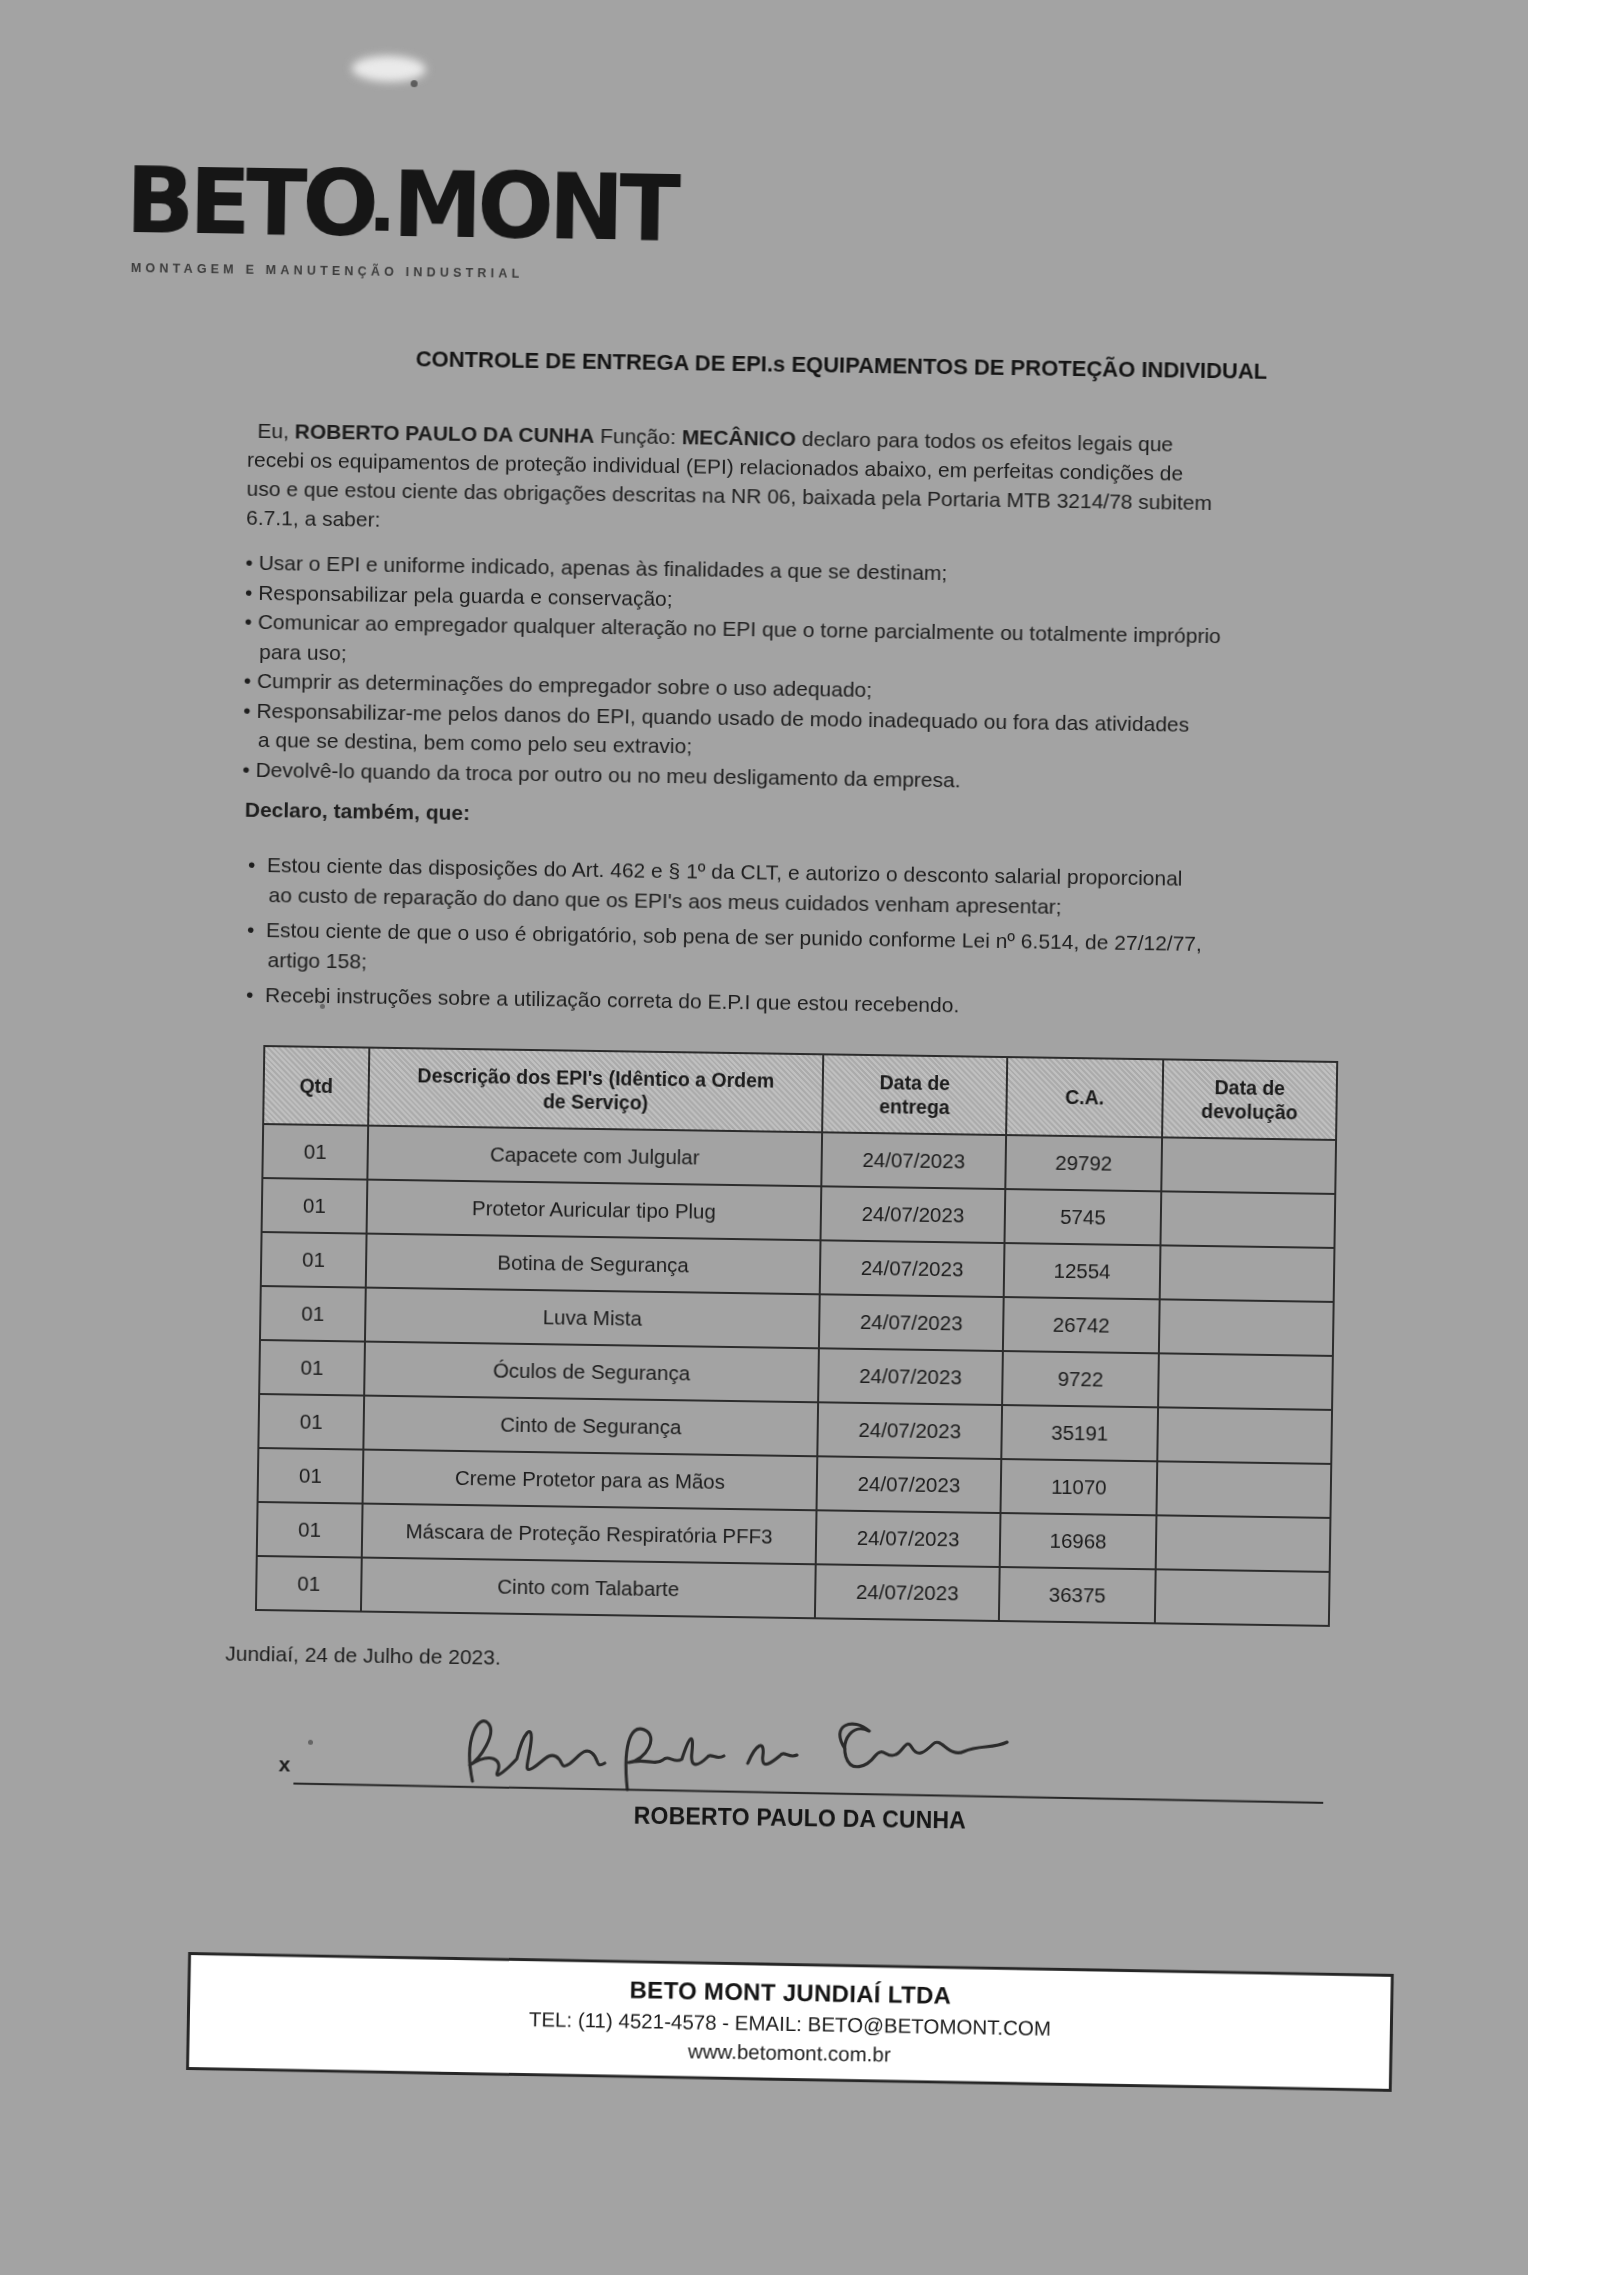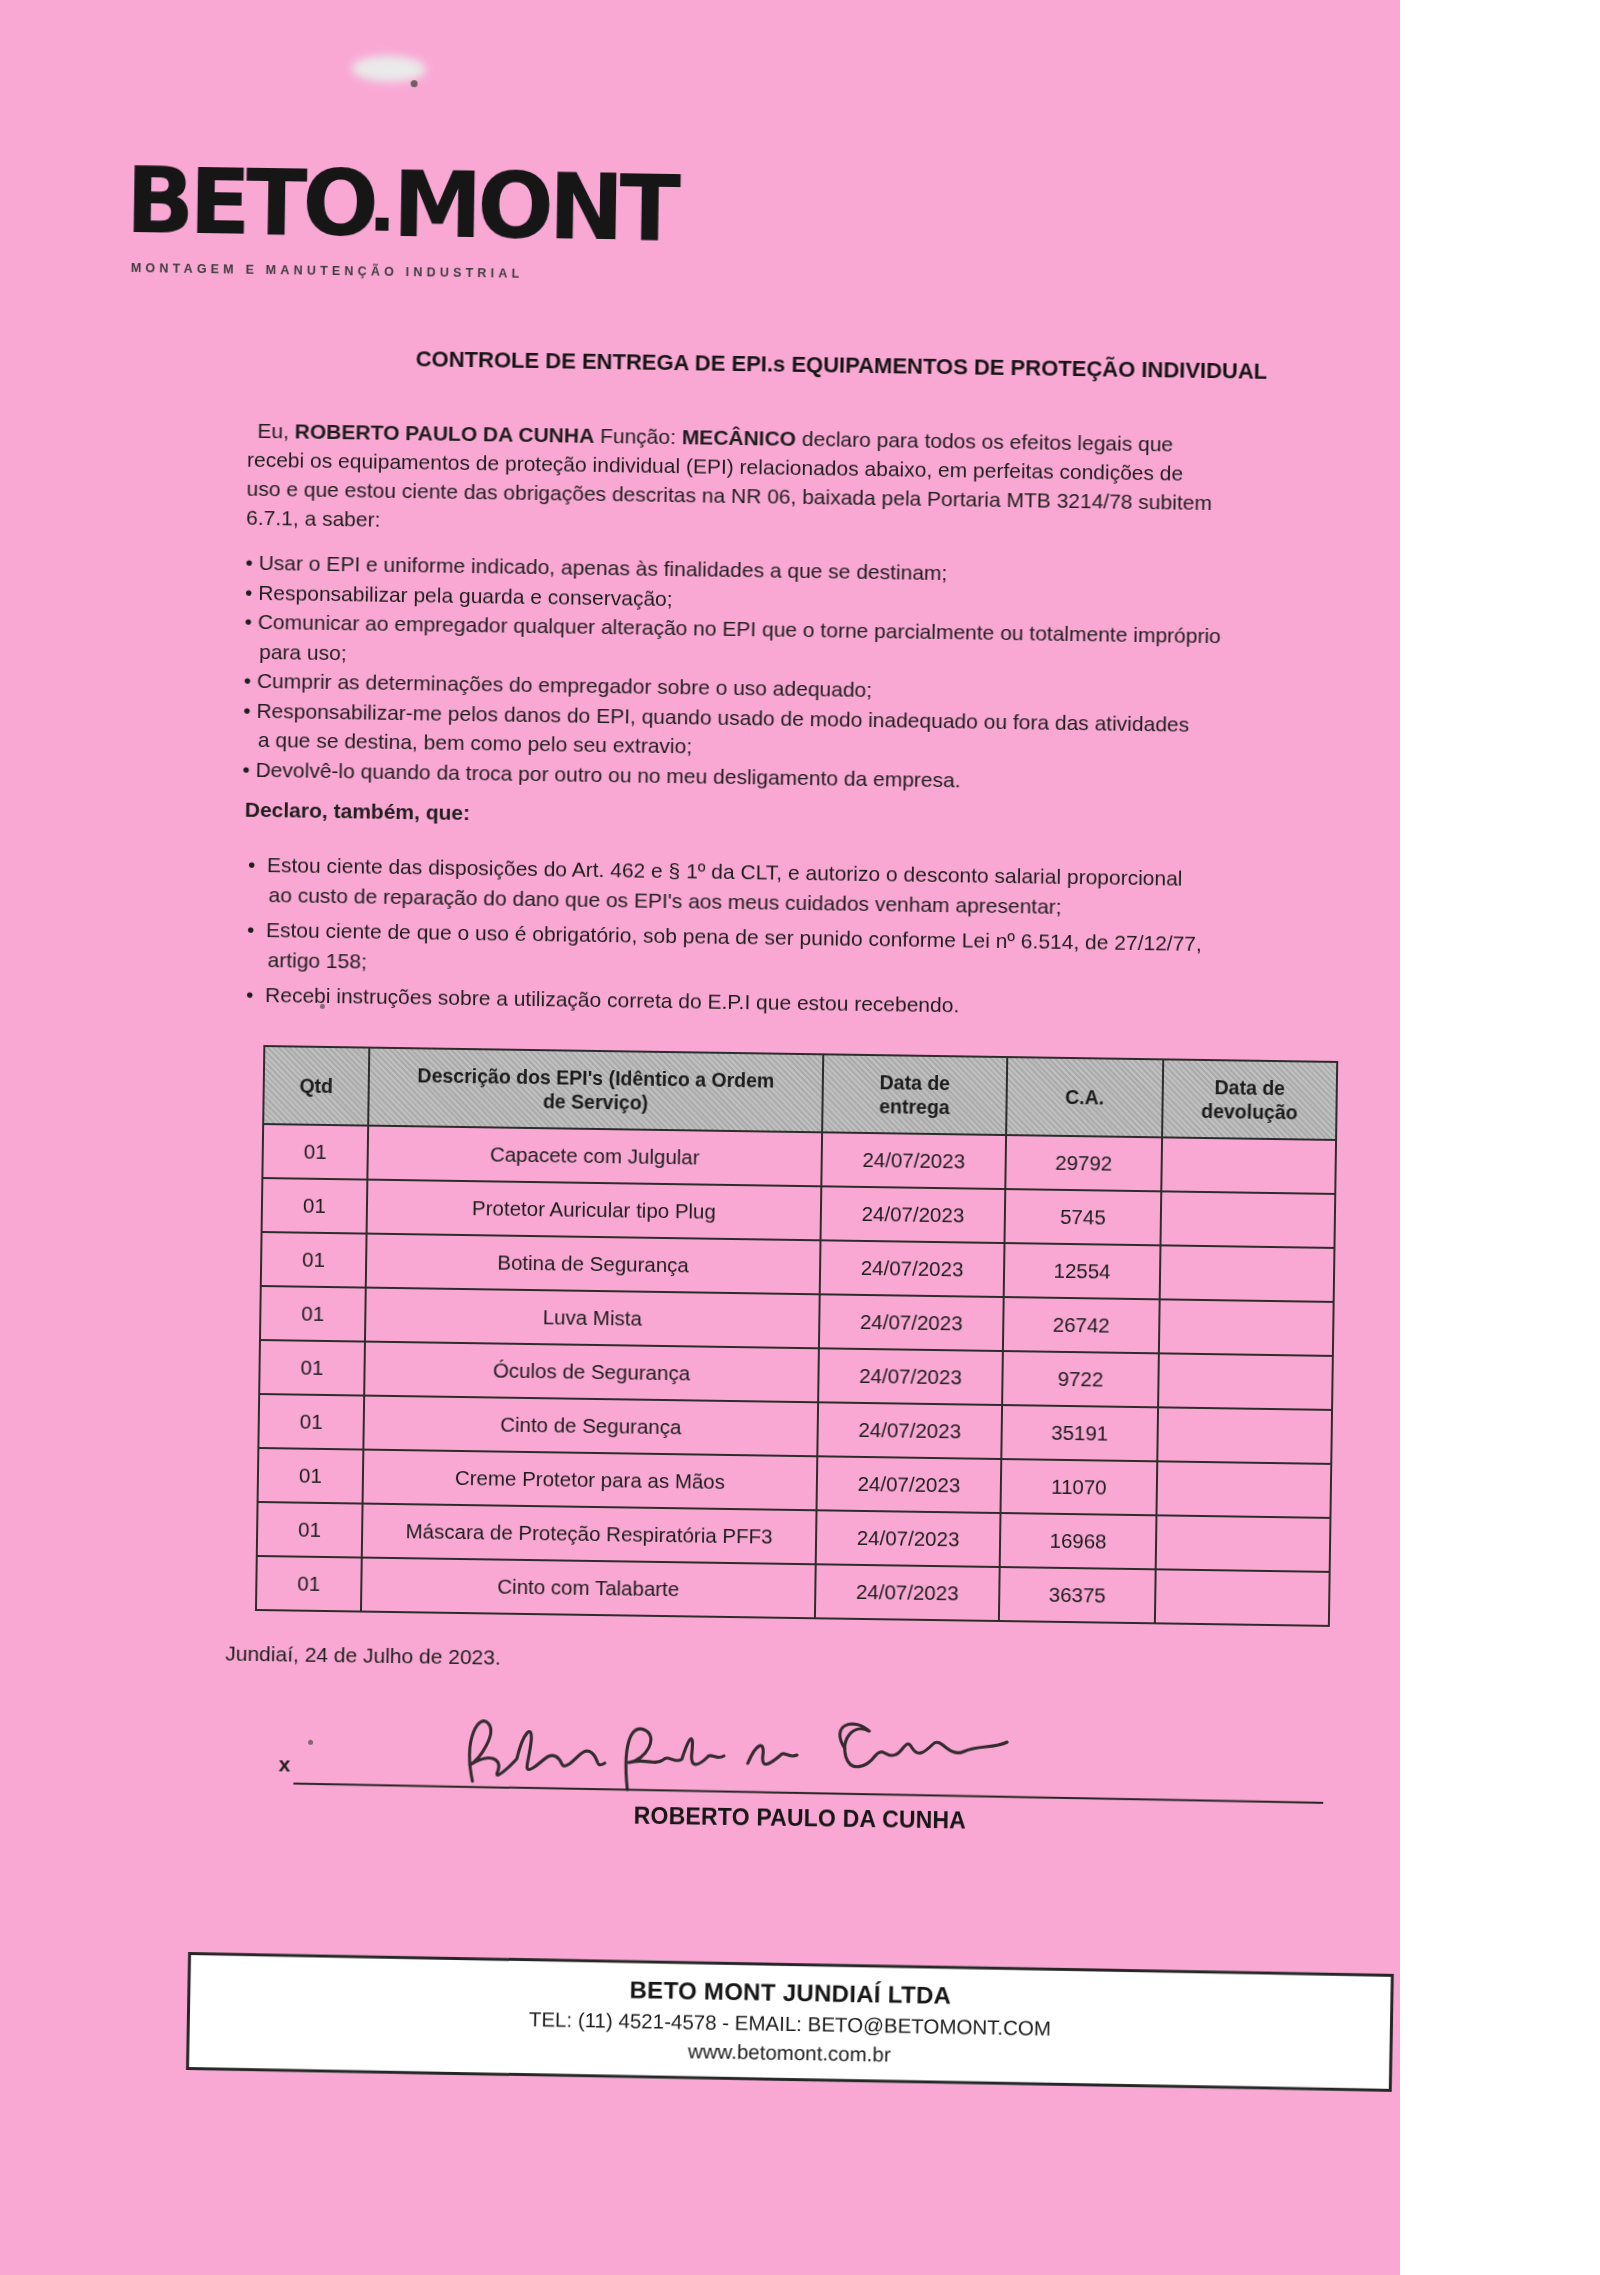--- a/index.html
+++ b/index.html
@@ -1,17 +1,17 @@
 <!DOCTYPE html>
 <html lang="pt"><head>
 <meta charset="utf-8">
 <style>
   html,body{margin:0;padding:0;background:#ffffff;}
   .page{
-    position:relative;width:1400px;height:2275px;background:#f9a8d4;
+    position:relative;width:1528px;height:2275px;background:#a3a3a3;
     overflow:hidden;font-family:"Liberation Sans",sans-serif;color:#1e1e1e;
   }
   .scan{position:absolute;inset:0;transform:rotate(0.85deg);transform-origin:800px 1140px;filter:blur(0.24px);}
   .abs{position:absolute;}
 
   
   .smudge{left:336px;top:62px;width:74px;height:26px;background:#eaeaea;border-radius:50%;filter:blur(4px);}
   .speck{background:#4a4a4a;border-radius:50%;}
   .speck.s1{left:395px;top:86px;width:7px;height:7px;opacity:.8;}
   .speck.s2{left:318px;top:1011px;width:5px;height:5px;opacity:.65;}

